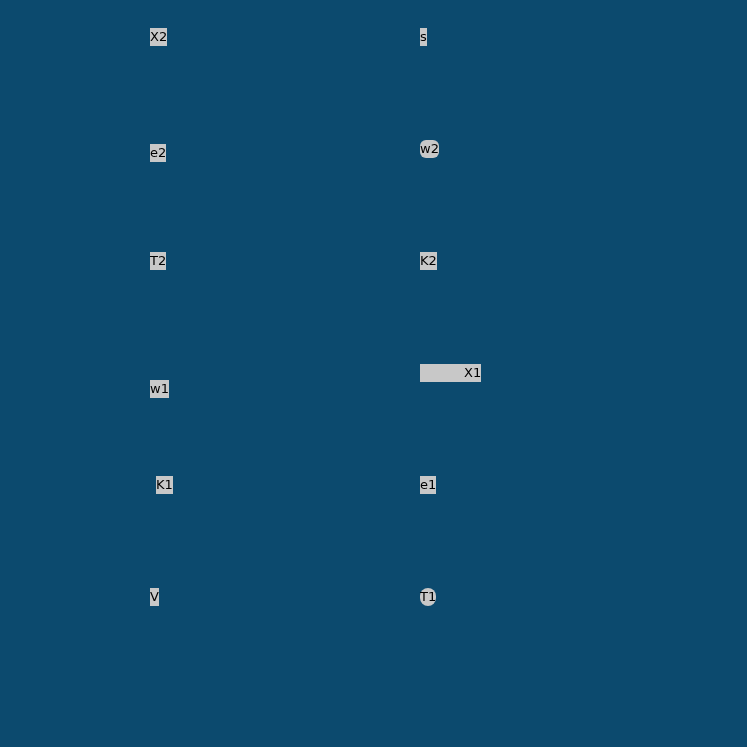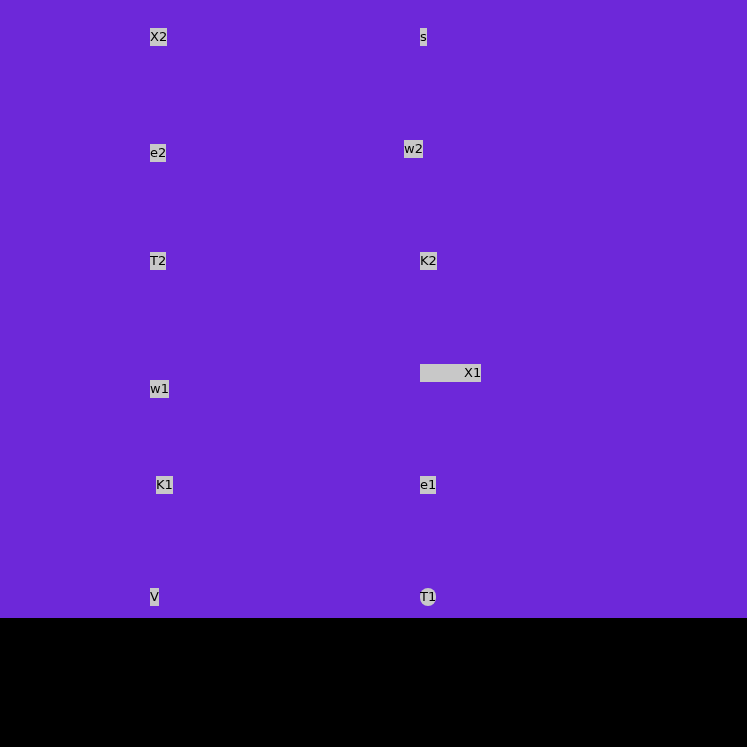--- a/index.html
+++ b/index.html
@@ -3,22 +3,22 @@
 <meta charset="utf-8">
 <style>
   html, body {
     margin: 0;
     padding: 0;
     background: #000000;
   }
   #canvas {
     position: relative;
     width: 747px;
-    height: 618px;
-    background: #6d28d9;
+    height: 747px;
+    background: #0c4a6e;
     overflow: hidden;
     font-family: "DejaVu Sans", sans-serif;
   }
   .node {
     position: absolute;
     background: #c8c8c8;
     color: #000000;
     font-size: 13px;
     line-height: 18px;
     text-align: center;
@@ -39,21 +39,21 @@
 <div id="canvas">
   <div class="node" style="left:150px; top:28px;">
       <span class="node-label">X2</span>
     </div>
   <div class="node" style="left:420px; top:28px;">
       <span class="node-label">s</span>
     </div>
   <div class="node" style="left:150px; top:144px;">
       <span class="node-label">e2</span>
     </div>
-  <div class="node" style="left:404px; top:140px;">
+  <div class="node" style="left:420px; top:140px;border-radius:6px;">
       <span class="node-label">w2</span>
     </div>
   <div class="node" style="left:150px; top:252px;">
       <span class="node-label">T2</span>
     </div>
   <div class="node" style="left:420px; top:252px;">
       <span class="node-label">K2</span>
     </div>
   <div class="node" style="left:150px; top:364px;margin-top:16px;">
       <span class="node-label">w1</span>

